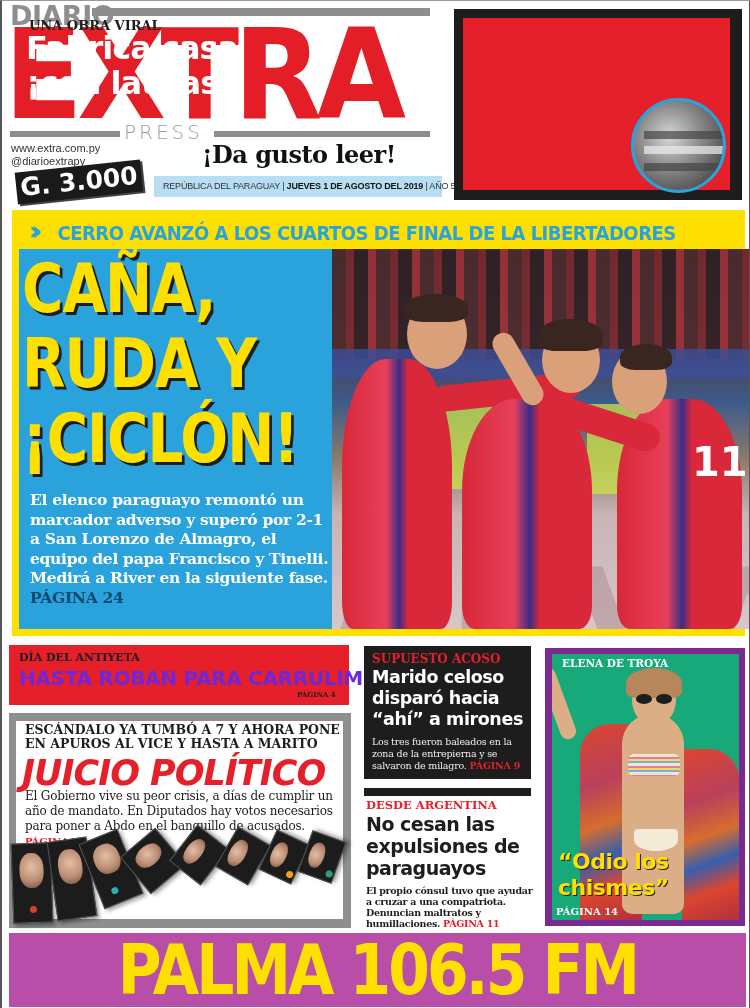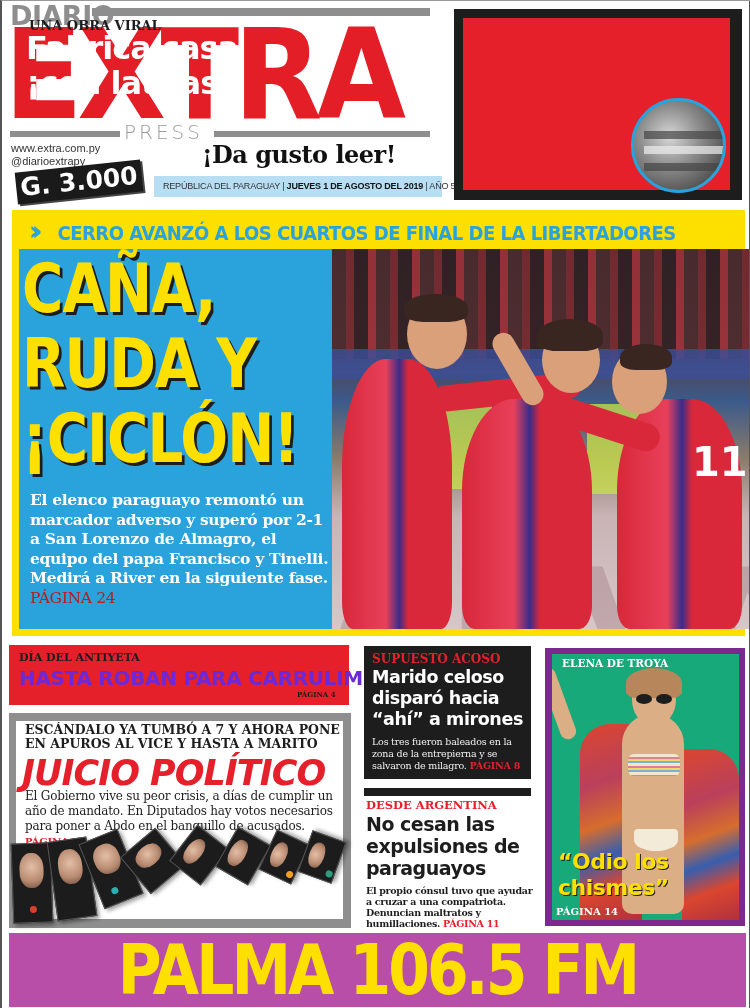--- a/index.html
+++ b/index.html
@@ -41,21 +41,21 @@
 .adboard{position:absolute;left:0;top:100px;width:100%;height:30px;background:#3b4f9a;opacity:.8}
 .vest{position:absolute;background:#c9e34a;opacity:.75}
 .player{position:absolute;background:linear-gradient(90deg,#d8283a,#e8405a 40%,#3a2c8a 52%,#d8283a 60%);border-radius:40% 40% 10% 10%}
 .head{position:absolute;border-radius:50%;background:#c98e6a}
 .hair{position:absolute;border-radius:50% 50% 30% 30%;background:#3a2620}
 .arm{position:absolute;background:#d8283a;border-radius:20px}
 .skin{background:#d9a07a}
 .ad-letters{position:absolute;left:-10px;top:300px;font:900 150px/150px "DejaVu Sans",sans-serif;color:#a8848b;opacity:.45;letter-spacing:10px}
 .big-head{left:20px;top:250px;width:320px;font:900 68px/75px "DejaVu Sans Condensed","DejaVu Sans",sans-serif;color:#fde000;text-shadow:3px 3px 0 #1d1d1d;letter-spacing:-1px;transform:scaleX(0.92);transform-origin:left top}
 .main-body{left:28px;top:489px;width:305px;font:bold 15.5px/19.5px "DejaVu Serif",serif;color:#fff;letter-spacing:-0.3px}
-.main-page{color:#b91c1c;font-weight:400}
+.main-page{color:#0c4a6e;font-weight:700}
 
 
 .antiyeta{left:7px;top:644px;width:340px;height:60px;background:#e5202a}
 .a-kicker{left:17px;top:651px;font:900 11px/12px "DejaVu Serif",serif;color:#1d1d1d}
 .a-head{left:17px;top:664px;width:330px;font:900 20px/26px "DejaVu Sans",sans-serif;color:#6d28d9;letter-spacing:-0.3px;white-space:nowrap}
 .a-page{left:295px;top:690px;font:900 7px/8px "DejaVu Serif",serif;color:#1d1d1d}
 
 
 .juicio{left:7px;top:712px;width:342px;height:215px;background:#8e8e8e}
 .juicio-inner{left:14px;top:720px;width:327px;height:198px;background:#fff}
@@ -215,21 +215,21 @@
         <div class="face"></div>
         <div class="pip" style="left:4px;top:26px;background:#2aa080"></div>
       </div>
   </div>
 
   <div class="abs acoso"></div>
   <div class="abs ac-kicker">SUPUESTO ACOSO</div>
   <div class="abs ac-head">Marido celoso disparó hacia “ahí” a mirones</div>
   <div class="abs ac-body">
     <span>Los tres fueron baleados en la zona de la entrepierna y se salvaron de milagro.</span>
-    <span class="ac-page">PÁGINA 8</span>
+    <span class="ac-page">PÁGINA 9</span>
   </div>
 
   <div class="abs arg-bar"></div>
   <div class="abs arg-kicker">DESDE ARGENTINA</div>
   <div class="abs arg-head">No cesan las expulsiones de paraguayos</div>
   <div class="abs arg-body">
     <span>El propio cónsul tuvo que ayudar a cruzar a una compatriota. Denuncian maltratos y humillaciones.</span>
     <span class="arg-page">PÁGINA 11</span>
   </div>
 

